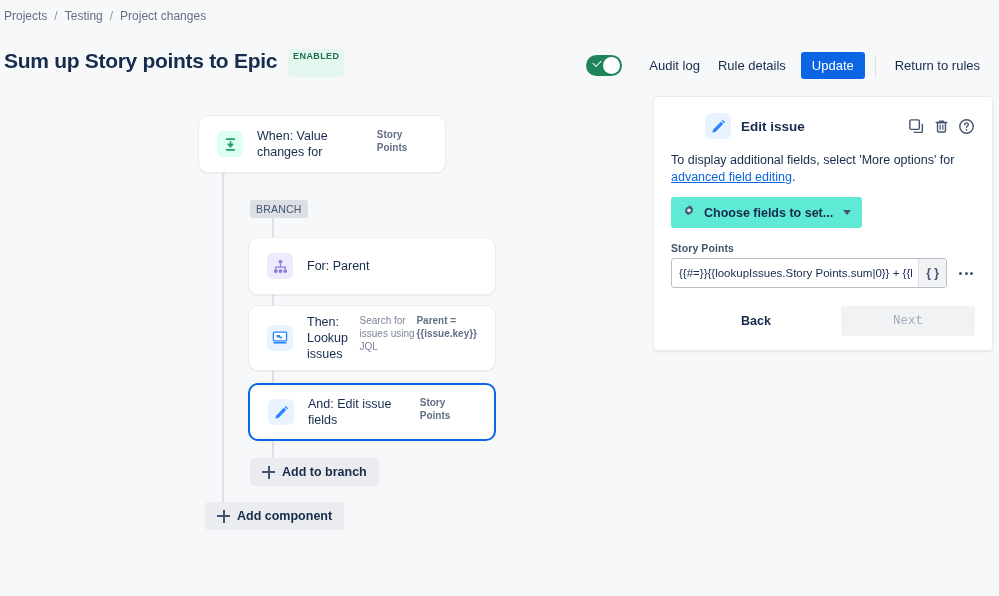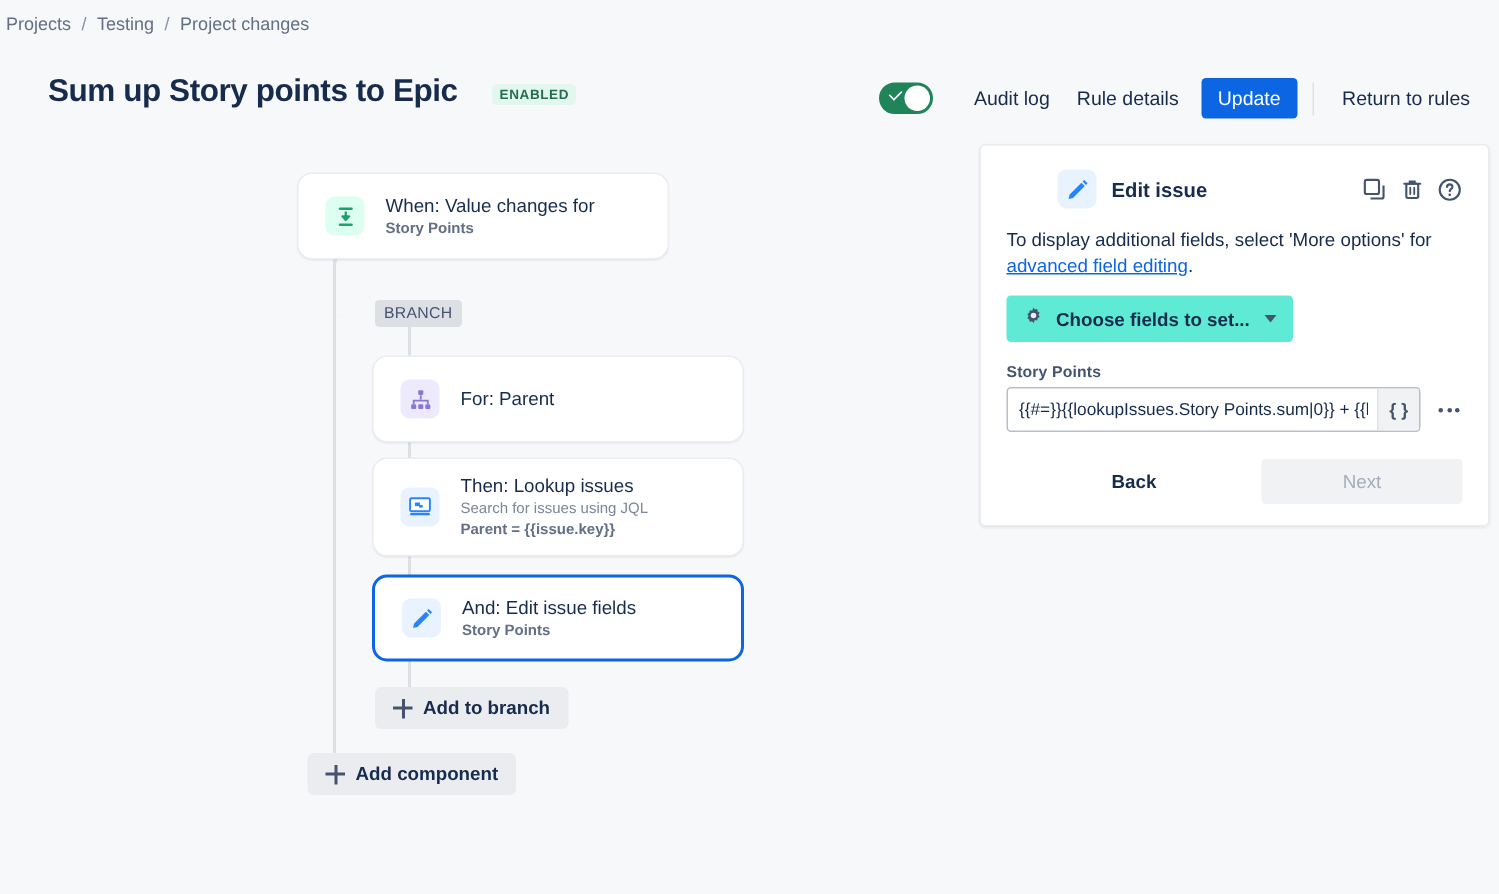--- a/index.html
+++ b/index.html
@@ -17,21 +17,21 @@
     display: flex; align-items: center; gap: 7px;
     font-size: 12px; color: #626f86; justify-content: space-between;
   }
   .breadcrumb a { color: #626f86; text-decoration: none; cursor: pointer; }
   .breadcrumb .sep { color: #8993a4; font-size: 12px; }
   .breadcrumb .current { color: #626f86; }
 
   
   .title-row {
     position: absolute; left: 4px; top: 47px;
-    display: flex; align-items: center; gap: 23px; margin-left: 28px;
+    display: flex; gap: 11px;
   }
   .page-title {
     font-size: 21px; font-weight: bold; letter-spacing: -0.3px;
     color: #172b4d; line-height: 28px;
   }
   .badge-enabled {
     background: #e4f7ef; color: #216e4e;
     font-size: 9px; font-weight: bold; letter-spacing: 0.4px;
     padding: 2px 5px; border-radius: 3px; text-transform: uppercase;
     position: relative; top: 2px;
@@ -95,21 +95,21 @@
     box-shadow: 0 1px 1px rgba(9,30,66,0.06);
   }
   .node.selected { border: 2px solid #0c66e4; box-shadow: none; }
   .node-icon {
     width: 26px; height: 26px; border-radius: 6px; flex: 0 0 26px;
     display: flex; align-items: center; justify-content: center;
   }
   .ni-green { background: #dcfff1; }
   .ni-purple { background: #eceafc; }
   .ni-blue  { background: #e9f2ff; }
-  .node-text { display: flex; flex-direction: column; gap: 1px; }
+  .node-text { display: flex; flex-direction: row; gap: 1px; }
   .node-title { font-size: 12.5px; color: #172b4d; line-height: 16px; }
   .node-sub { font-size: 10px; color: #626f86; font-weight: bold; line-height: 13px; }
   .node-sub.plain { font-weight: normal; color: #7a8699; }
 
   .branch-label {
     position: absolute;
     background: #dcdfe4; color: #44546f;
     font-size: 10.5px; letter-spacing: 0.2px;
     padding: 3px 6px; border-radius: 3px;
   }
@@ -209,21 +209,21 @@
   .back-btn {
     flex: 0 0 170px; text-align: center;
     font-size: 12.5px; font-weight: bold; color: #172b4d;
     background: transparent; border: none; cursor: pointer;
     padding: 8px 0; font-family: "Liberation Sans", sans-serif;
   }
   .next-btn {
     flex: 1; text-align: center;
     font-size: 12.5px; color: #a5adba; background: #f1f2f4;
     border: none; border-radius: 3px; padding: 8px 0; cursor: not-allowed;
-    font-family: Liberation Sans, sans-serif;
+    font-family: Liberation Mono, monospace;
   }
 </style>
 </head>
 <body>
 
 <div class="breadcrumb">
   <a>Projects</a>
   <span class="sep">/</span>
   <a>Testing</a>
   <span class="sep">/</span>

